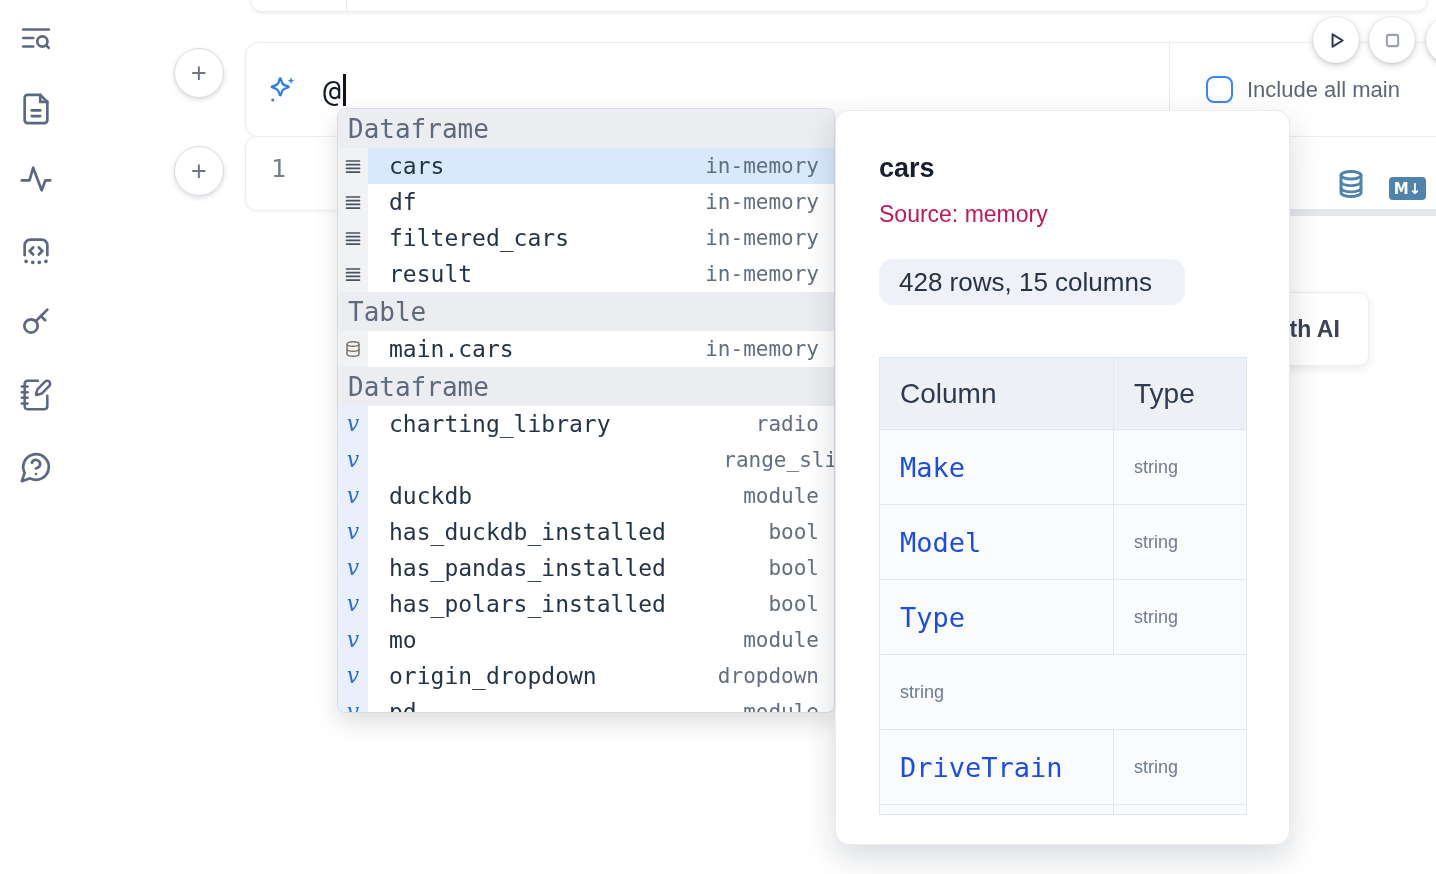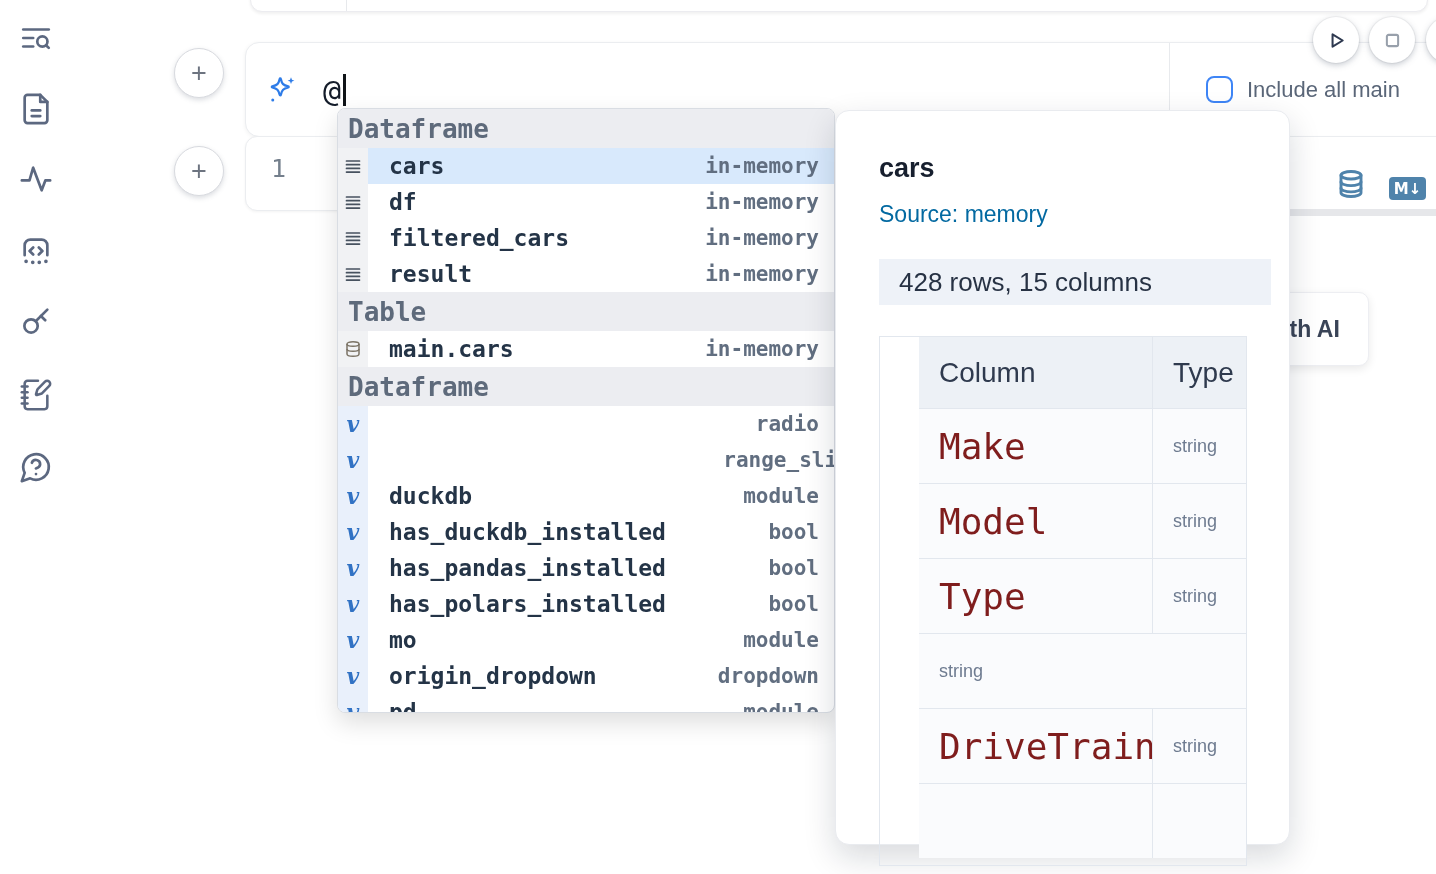--- a/index.html
+++ b/index.html
@@ -51,50 +51,50 @@
 
   
   .ai-btn{position:absolute;left:1130px;top:292px;width:237px;height:72px;background:#fff;
     border:1px solid #edeef2;border-radius:10px;box-shadow:0 3px 10px rgba(0,0,0,.09);z-index:2;
     display:flex;align-items:center;justify-content:center;
     font-size:23px;font-weight:bold;color:#3a4457;white-space:nowrap;overflow:hidden;}
 
   
   .dropdown{position:absolute;left:337px;top:108px;width:498px;height:605px;background:#fff;
     border:1px solid #d9dde3;border-radius:8px;box-shadow:0 10px 24px rgba(0,0,0,.13);
-    overflow:hidden;z-index:3;font-family:"DejaVu Sans Mono",monospace;box-sizing:border-box;font-weight:bold;}
+    overflow:hidden;z-index:3;font-family:"DejaVu Sans Mono",monospace;box-sizing:border-box;}
   .dd-header{height:39px;background:#ecedf1;color:#5e6a7b;font-size:26px;
     display:flex;align-items:center;padding-left:10px;box-sizing:border-box;}
   .dd-row{height:36px;display:flex;align-items:stretch;cursor:pointer;}
   .dd-gutter{width:30px;flex:0 0 30px;background:#f1f2f4;display:flex;align-items:center;justify-content:center;}
   .dd-gutter.var{background:#e9f0fb;}
   .dd-content{flex:1;display:flex;align-items:center;padding:0 15px 0 21px;overflow:hidden;}
   .dd-row.selected .dd-content{background:#d8e9fc;}
   .dd-name{font-size:23px;color:#243447;white-space:pre;}
   .dd-type{margin-left:auto;font-size:21px;color:#616e80;white-space:pre;}
   .dd-type.ov{margin-right:-56px;}
   .vglyph{font-family:"DejaVu Serif",serif;font-style:italic;font-size:22px;color:#3172c4;line-height:1;}
 
   
   .tooltip{position:absolute;left:835px;top:110px;width:455px;height:735px;background:#fff;
     border:1px solid #e9ebef;border-radius:14px;box-shadow:0 12px 32px rgba(15,23,42,.16);z-index:4;
     box-sizing:border-box;}
   .tt-title{position:absolute;left:43px;top:42px;font-size:27px;font-weight:bold;color:#171f2e;}
-  .tt-source{position:absolute;left:43px;top:90px;font-size:23px;color:#0369a1;}
-  .tt-badge{position:absolute;left:43px;top:148px;width:392px;height:46px;background:#eef2f8;border-radius:0;
+  .tt-source{position:absolute;left:43px;top:90px;font-size:23px;color:#be185d;}
+  .tt-badge{position:absolute;left:43px;top:148px;width:306px;height:46px;background:#eef2f8;border-radius:14px;
     display:flex;align-items:center;padding-left:20px;box-sizing:border-box;
     font-size:26px;color:#273244;}
-  .tt-table{position:absolute;left:43px;top:225px;width:368px;height:530px;border:1px solid #e2e7ee;
-    overflow:hidden;box-sizing:border-box;padding-left:39px;}
+  .tt-table{position:absolute;left:43px;top:246px;width:368px;height:458px;border:1px solid #e2e7ee;
+    overflow:hidden;box-sizing:border-box;}
   .tt-tr{display:grid;grid-template-columns:233px 1fr;height:74px;background:#fafbfd;border-top:1px solid #e2e7ee;}
   .tt-tr.head{height:71px;background:#edf1f6;border-top:none;}
   .tt-td{display:flex;align-items:center;padding-left:20px;border-left:1px solid #e2e7ee;overflow:hidden;}
   .tt-td:first-child{border-left:none;}
   .tt-th-text{font-size:28px;color:#2f3a4e;}
-  .tt-col-name{font-family:"DejaVu Sans Mono",monospace;font-size:36px;color:#7f1d1d;}
+  .tt-col-name{font-family:"DejaVu Sans Mono",monospace;font-size:27px;color:#1d4ed8;}
   .tt-col-type{font-size:18px;color:#6e7b90;}
 </style>
 </head>
 <body>
 
 <div id="stage">
 
   <div class="side-icon" style="top:21px">
     <svg viewBox="0 0 24 24" width="34" height="34" fill="none" stroke="currentColor" stroke-width="1.9" stroke-linecap="round" stroke-linejoin="round">
         <path d="M21 6H3"></path>
@@ -269,20 +269,21 @@
         </span>
     </div>
 
     <div class="dd-header">Dataframe</div>
 
     <div class="dd-row">
       <span class="dd-gutter var">
           <span class="vglyph">v</span>
         </span>
       <span class="dd-content">
+          <span class="dd-name">charting_library</span>
           <span class="dd-type">radio</span>
         </span>
     </div>
     <div class="dd-row">
       <span class="dd-gutter var">
           <span class="vglyph">v</span>
         </span>
       <span class="dd-content">
           <span class="dd-type ov">range_slider</span>
         </span>

